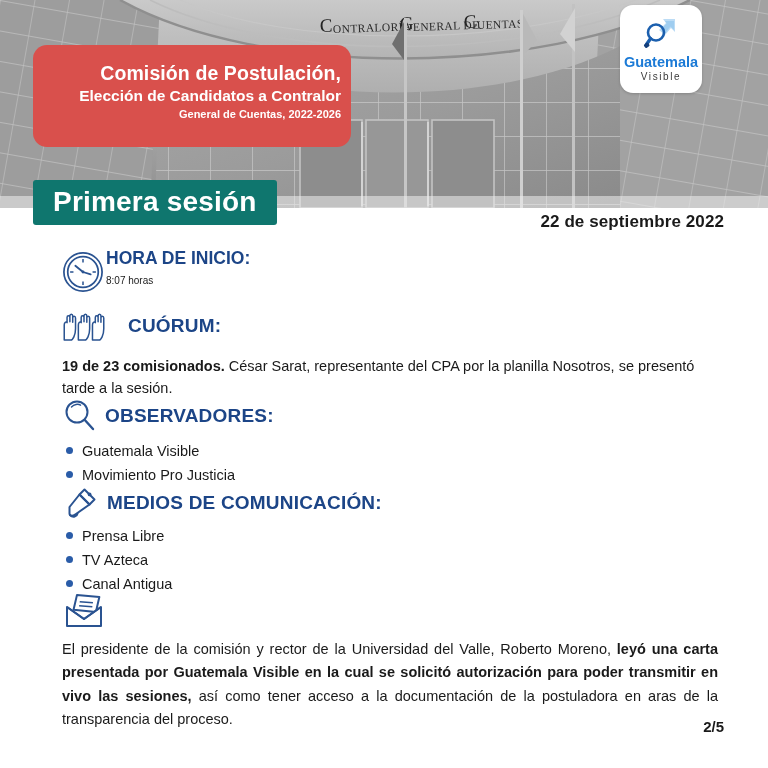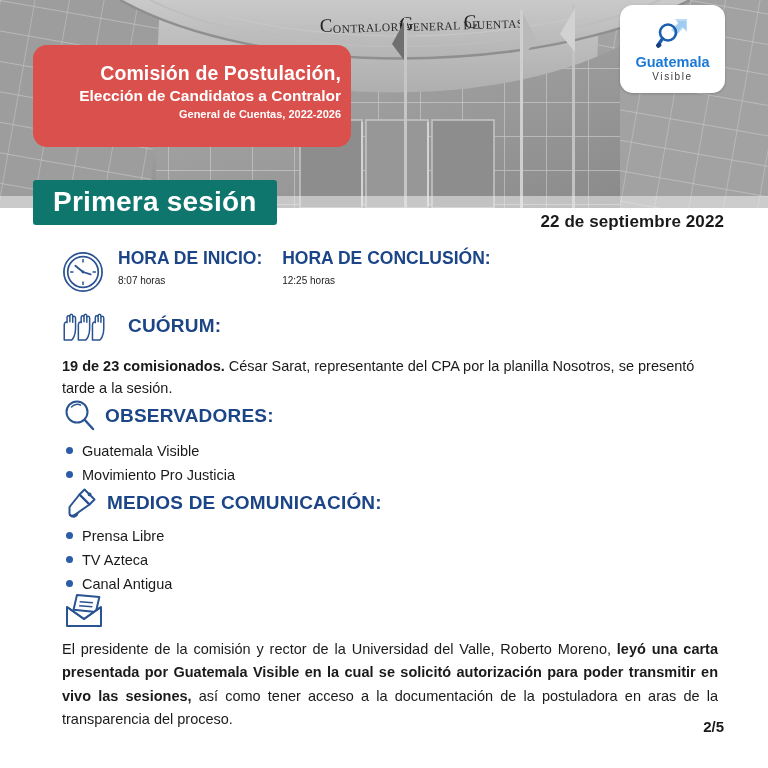--- a/index.html
+++ b/index.html
@@ -29,21 +29,21 @@
   
   .session-banner{
     position:absolute;left:33px;top:180px;
     background:#0f766e;border-radius:3px;
     padding:6px 20px 8px 20px;z-index:6;
   }
   .session-banner .txt{color:#fff;font-size:28px;font-weight:bold;letter-spacing:.2px;line-height:1.12;}
 
   
   .logo-card{
-    position:absolute;left:620px;top:5px;width:105px;height:88px;
+    position:absolute;left:620px;top:5px;width:82px;height:88px;
     background:#fff;border-radius:13px;z-index:6;
     display:flex;flex-direction:column;align-items:center;justify-content:center;
     box-shadow:0 1px 3px rgba(0,0,0,.18);
   }
   .logo-mark{width:40px;height:38px;margin-bottom:1px;}
   .logo-name{color:#1b7ad6;font-size:14.5px;font-weight:bold;line-height:1;}
   .logo-sub{color:#3a3a3a;font-size:10px;letter-spacing:1.6px;margin-top:3px;line-height:1;}
 
   
   .date{
@@ -53,21 +53,21 @@
 
   
   .content{position:absolute;left:0;top:240px;width:768px;}
   .head{
     color:#1c4587;font-weight:bold;letter-spacing:.2px;
   }
 
   
   .time-block{position:absolute;left:62px;top:8px;display:flex;align-items:flex-start;}
   .time-ico{width:42px;height:42px;margin-top:3px;}
-  .time-cols{display:flex;margin-left:14px;align-items:flex-end;}
+  .time-cols{display:flex;margin-left:2px;align-items:flex-end;}
   .tcol{display:flex;flex-direction:column;}
   .tcol .lbl{color:#1c4587;font-weight:bold;font-size:17.5px;line-height:1.25;white-space:nowrap;}
   .tcol .val{color:#1a1a1a;font-size:10px;margin-top:5px;line-height:1.2;}
   .tcol.first{margin-right:20px;}
 
   
   .quorum{position:absolute;left:60px;top:70px;display:flex;align-items:center;}
   .quorum-ico{width:48px;height:32px;}
   .quorum .head{font-size:19px;margin-left:20px;text-align:center;}
   .quorum-text{
@@ -221,24 +221,20 @@
         <line x1="32" y1="22" x2="35.5" y2="22" stroke="#2a5391" stroke-width="1.6"></line>
         <line x1="22" y1="22" x2="14" y2="15.5" stroke="#2a5391" stroke-width="1.9" stroke-linecap="round"></line>
         <line x1="22" y1="22" x2="30" y2="24.5" stroke="#2a5391" stroke-width="1.9" stroke-linecap="round"></line>
         <circle cx="22" cy="22" r="1.5" fill="#2a5391"></circle>
       </svg>
       <div class="time-cols">
         <div class="tcol first">
           <span class="lbl">HORA DE INICIO:</span>
           <span class="val">8:07 horas</span>
         </div>
-        <div class="tcol">
-          <span class="lbl">HORA DE CONCLUSIÓN:</span>
-          <span class="val">12:25 horas</span>
-        </div>
       </div>
     </div>
 
     <div class="quorum">
       <svg class="quorum-ico" viewBox="0 0 50 34">
         <g fill="none" stroke="#2a5391" stroke-width="1.6" stroke-linejoin="round">
           <path d="M4 32 L4 16 C4 13 6 12 7 13.5 L7 8 C7 5.6 10 5.6 10 8 L10 12.5 L10 6.5 C10 4 13 4 13 6.5 L13 13 L13 8.5 C13 6 16 6 16 8.5 L16 20 C16 27 13 32 11 32 Z"></path>
           <path d="M19 32 L19 16 C19 13 21 12 22 13.5 L22 8 C22 5.6 25 5.6 25 8 L25 12.5 L25 6.5 C25 4 28 4 28 6.5 L28 13 L28 8.5 C28 6 31 6 31 8.5 L31 20 C31 27 28 32 26 32 Z"></path>
           <path d="M34 32 L34 16 C34 13 36 12 37 13.5 L37 8 C37 5.6 40 5.6 40 8 L40 12.5 L40 6.5 C40 4 43 4 43 6.5 L43 13 L43 8.5 C43 6 46 6 46 8.5 L46 20 C46 27 43 32 41 32 Z"></path>
         </g>

